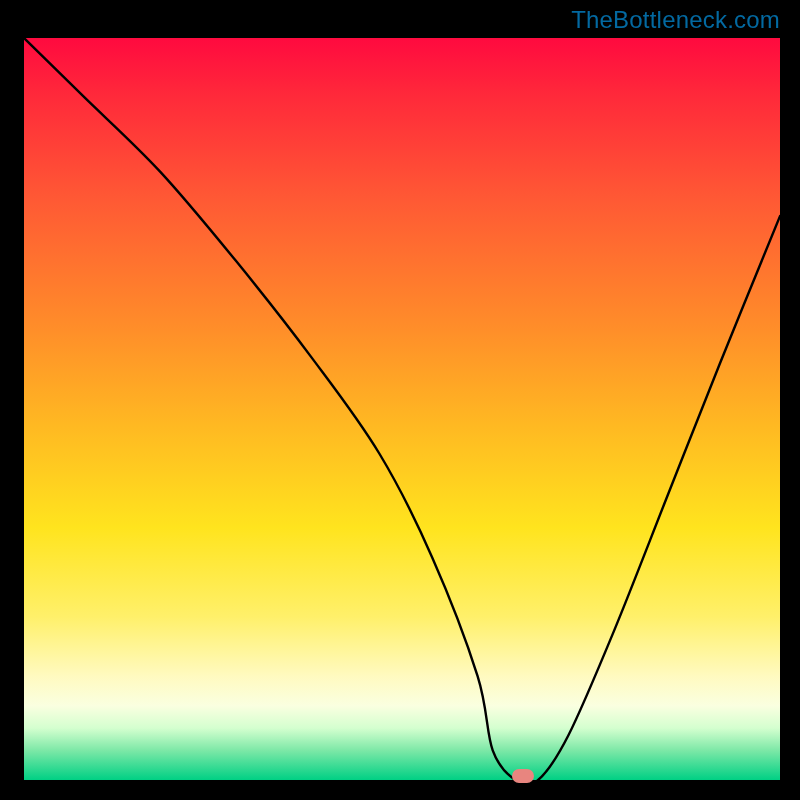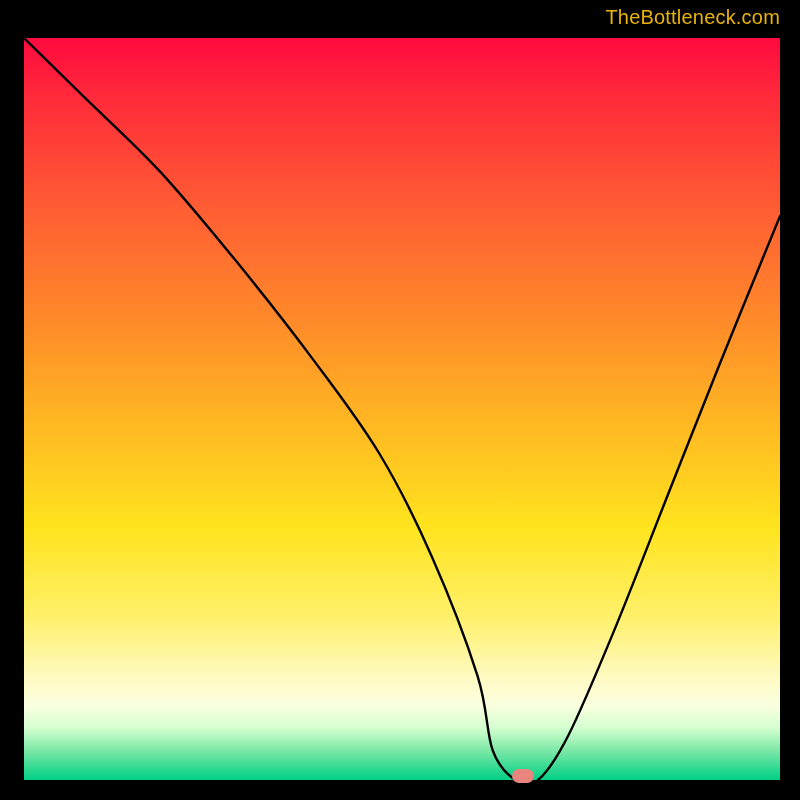--- a/index.html
+++ b/index.html
@@ -39,22 +39,22 @@
       #faffe0 90%,
       #d4ffcf 93%,
       #7de8a7 96%,
       #00d084 100%
     );
   }
   .attribution {
     position: absolute;
     top: 6px;
     right: 20px;
-    color: #eab308;
-    font-size: 20px;
+    color: #0369a1;
+    font-size: 24px;
     font-weight: 500;
     letter-spacing: 0.2px;
   }
   svg.curve {
     position: absolute;
     inset: 0;
   }
   .marker {
     position: absolute;
     width: 22px;

